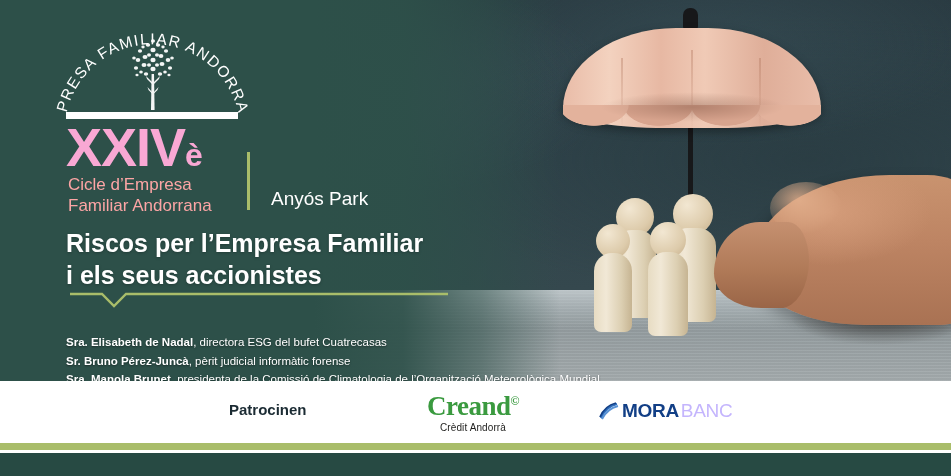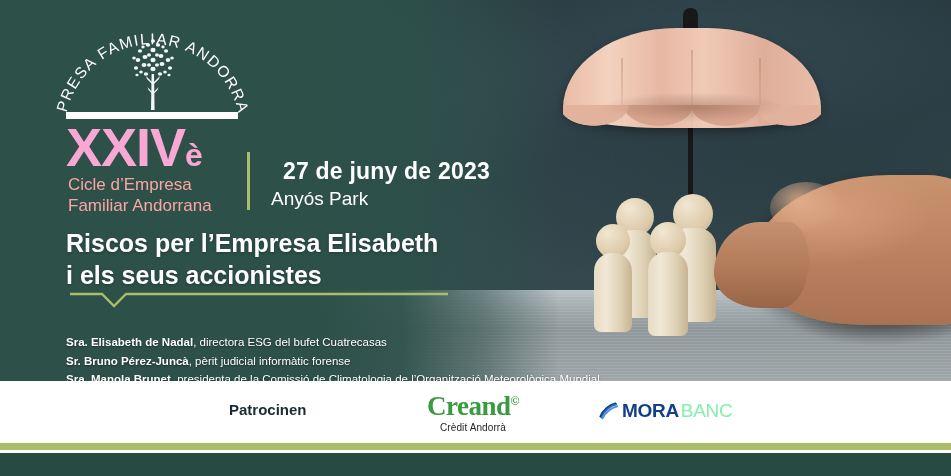--- a/index.html
+++ b/index.html
@@ -178,21 +178,21 @@
     font-size:27px;letter-spacing:-.5px;line-height:1;
   }
   .creand .cmark{font-size:12px;vertical-align:super;}
   .creand .sub{
     color:#1d1d1b;font-size:10px;margin-top:2px;letter-spacing:.1px;
   }
   .morabanc{
     position:absolute;left:598px;top:400px;display:flex;align-items:center;gap:2px;
   }
   .morabanc .mb-mora{color:#123f86;font-size:19px;font-weight:bold;letter-spacing:-.3px;}
-  .morabanc .mb-banc{color:#86efac;font-size:19px;font-weight:normal;letter-spacing:-.3px;}
+  .morabanc .mb-banc{color:#c4b5fd;font-size:19px;font-weight:normal;letter-spacing:-.3px;}
 
   .stripe-olive{position:absolute;left:0;top:443px;width:951px;height:7px;background:#a9bd6a;}
   .stripe-white{position:absolute;left:0;top:450px;width:951px;height:3px;background:#ffffff;}
   .stripe-green{position:absolute;left:0;top:453px;width:951px;height:23px;background:#274a43;}
 </style>
 </head>
 <body>
 
 <div class="poster">
 
@@ -291,25 +291,24 @@
   <div class="xxiv">
     <span>XXIV</span><span class="suffix">è</span>
   </div>
 
   <div class="cicle">
     <div>Cicle d’Empresa</div>
     <div>Familiar Andorrana</div>
   </div>
 
   <div class="vdivider"></div>
-  <div class="date">27 de juny de 2023</div>
   <div class="venue">Anyós Park</div>
 
   <div class="title">
-    <div>Riscos per l’Empresa Elisabeth</div>
+    <div>Riscos per l’Empresa Familiar</div>
     <div>i els seus accionistes</div>
   </div>
 
   <div class="rule-wrap">
     <svg width="390" height="22" viewBox="0 0 390 22">
       <polyline points="8,8 40,8 52,20 64,8 386,8" fill="none" stroke="#a9bd6a" stroke-width="2.4"></polyline>
     </svg>
   </div>
 
   <div class="speakers">

